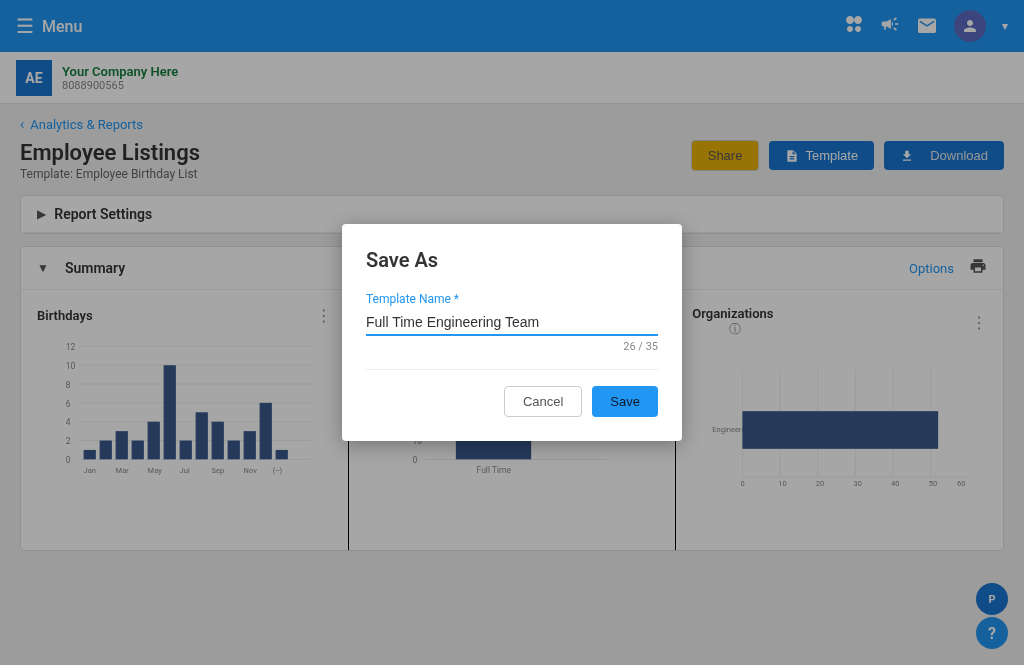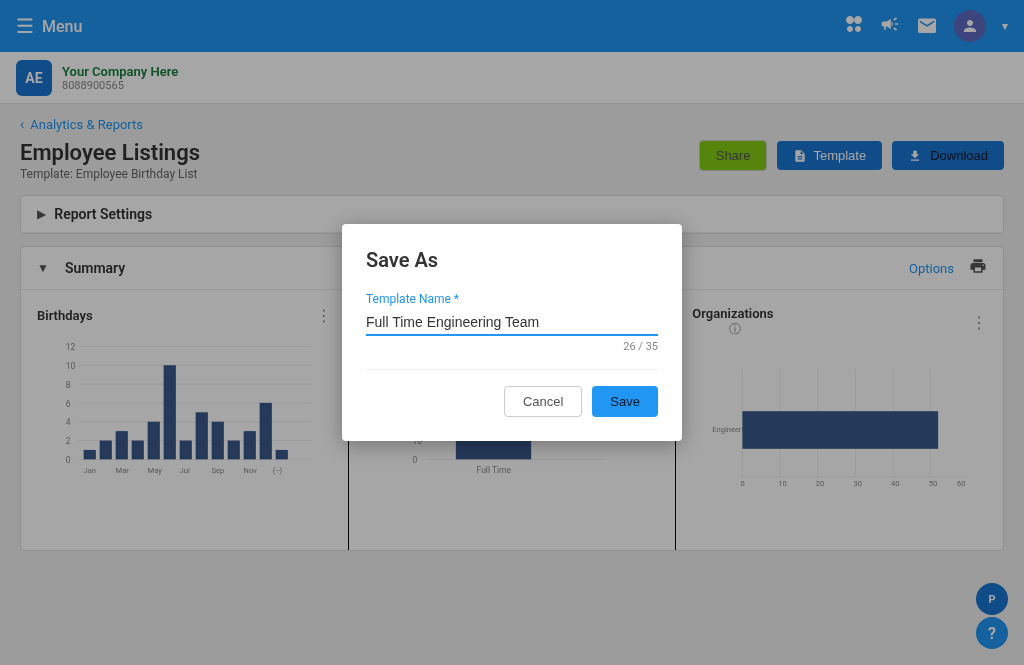--- a/index.html
+++ b/index.html
@@ -72,21 +72,21 @@
       height: 52px;
       display: flex;
       align-items: center;
       padding: 0 16px;
       border-bottom: 1px solid #e0e0e0;
     }
     .company-logo {
       width: 36px;
       height: 36px;
       background: #1976d2;
-      border-radius: 6px;
+      border-radius: 0;
       display: flex;
       align-items: center;
       justify-content: center;
       color: white;
       font-size: 14px;
       font-weight: bold;
       margin-right: 10px;
     }
     .company-info {}
     .company-name {
@@ -143,21 +143,21 @@
       font-size: 12px;
       color: #666;
       margin-top: 2px;
     }
     .page-actions {
       display: flex;
       gap: 10px;
       align-items: center;
     }
     .btn-share {
-      background: #84cc16;
+      background: #eab308;
       border: 1px solid #ccc;
       color: #555;
       padding: 7px 16px;
       border-radius: 4px;
       font-size: 13px;
       cursor: pointer;
       margin-left: 8px;
     }
     .btn-template {
       background: #1976d2;
@@ -167,28 +167,28 @@
       border-radius: 4px;
       font-size: 13px;
       cursor: pointer;
       display: flex;
       align-items: center;
       gap: 6px;
     }
     .btn-download {
       background: #1976d2;
       border: none;
-      color: #0f172a;
+      color: #e5e5e5;
       padding: 7px 16px;
       border-radius: 4px;
       font-size: 13px;
       cursor: pointer;
       display: flex;
       align-items: center;
-      gap: 8px;
+      gap: 16px;
     }
 
     
     .section {
       background: white;
       border-radius: 4px;
       margin-bottom: 12px;
       border: 1px solid #ddd;
     }
     .section-header {

